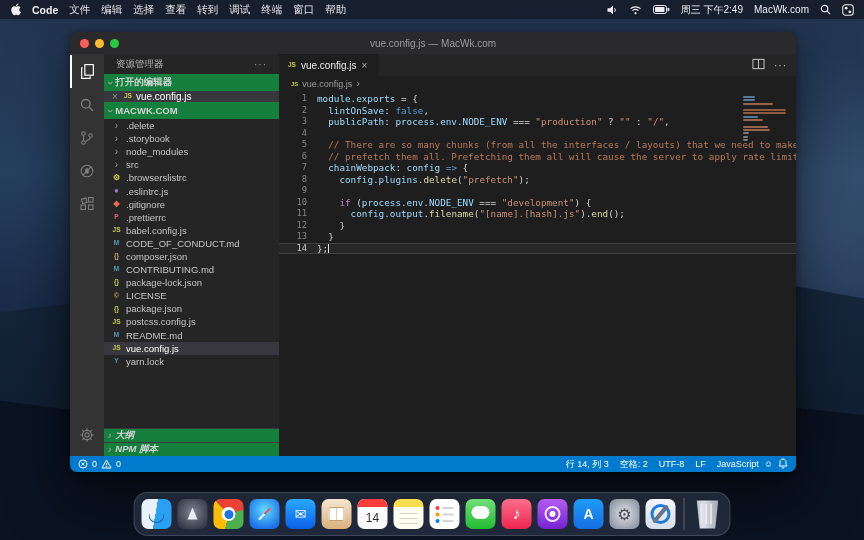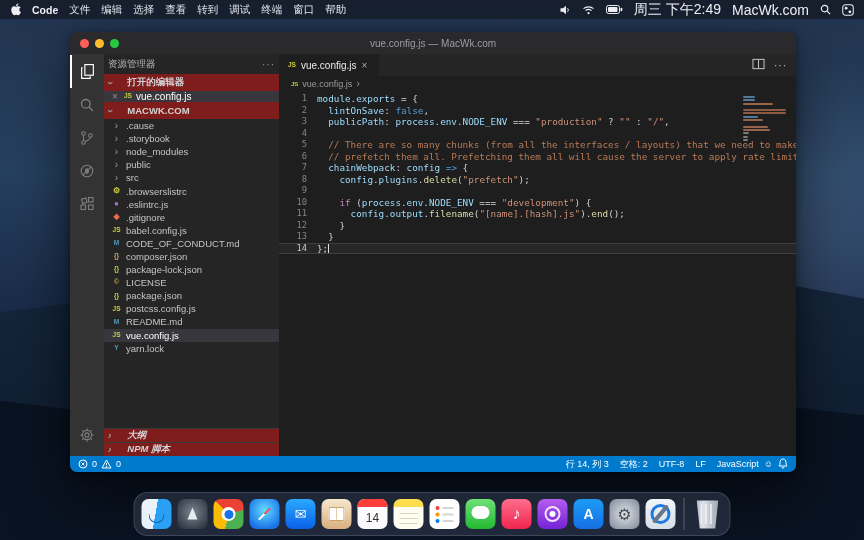--- a/index.html
+++ b/index.html
@@ -18,45 +18,45 @@
     clip-path:polygon(0 42%,35% 58%,70% 36%,100% 48%,100% 100%,0 100%);}
   
   .menubar{position:absolute;top:0;left:0;right:0;height:19px;z-index:50;
     background:rgba(21,27,40,.82);display:flex;align-items:center;gap:11px;
     padding:0 10px;color:#ededf2;font-size:10.5px;}
   .apple-logo svg{display:block;}
   .mb-app{font-weight:bold;}
   .mb-menu{opacity:.95;}
   .mb-spacer{flex:1;}
   .mb-ico{display:flex;align-items:center;}
-  .mb-clock,.mb-watermark{font-size:14px;}
+  .mb-clock,.mb-watermark{font-size:10px;}
   
   .vswin{position:absolute;left:70px;top:32px;width:726px;height:440px;z-index:10;
     border-radius:7px;overflow:hidden;background:#1e1e1e;
     box-shadow:0 24px 60px rgba(0,0,0,.6),0 2px 8px rgba(0,0,0,.4);
     display:flex;flex-direction:column;font-size:10px;color:#ccc;}
   .titlebar{flex:0 0 22px;background:#2a2a2d;position:relative;display:flex;align-items:center;justify-content:center;}
   .traffic{position:absolute;left:10px;top:0;bottom:0;display:flex;align-items:center;gap:6px;}
   .tl{width:9px;height:9px;border-radius:50%;}
   .tl-close{background:#ff5f57;}.tl-min{background:#febc2e;}.tl-zoom{background:#28c840;}
   .win-title{font-size:10px;color:#9d9da2;}
   .vsmain{flex:1;display:flex;min-height:0;}
   
   .activitybar{flex:0 0 34px;background:#333333;display:flex;flex-direction:column;align-items:center;padding-top:1px;}
   .act{width:34px;height:33px;display:flex;align-items:center;justify-content:center;color:#7e7e7e;}
   .act.active{color:#ffffff;box-shadow:inset 2px 0 0 #ffffff;}
   .act svg{display:block;}
   .act-gear{margin-top:auto;margin-bottom:5px;}
   
   .sidebar{flex:0 0 175px;background:#252526;display:flex;flex-direction:column;min-height:0;}
   .sb-title{flex:0 0 20px;display:flex;align-items:center;justify-content:space-between;
-    padding:0 4px;font-size:9.5px;color:#b8b8b8;}
+    padding:0 12px;font-size:9.5px;color:#b8b8b8;}
   .sb-more{color:#9a9a9a;font-size:10px;letter-spacing:1px;}
-  .sec-head{flex:0 0 17px;display:flex;align-items:center;gap:16px;padding-left:4px;
-    font-weight:bold;font-size:9.5px;color:#d2d2d2;background:#7f1d1d;}
+  .sec-head{flex:0 0 17px;display:flex;align-items:center;gap:4px;padding-left:4px;
+    font-weight:bold;font-size:9.5px;color:#d2d2d2;background:#15803d;}
   .chev{color:#9a9a9a;font-size:10px;line-height:1;display:inline-block;}
   .chev::before{content:"›";}
   .chev.down{transform:rotate(90deg);}
   .oe-row{flex:0 0 16px;display:flex;align-items:center;gap:4px;padding-left:8px;color:#cfcfcf;}
   .close-x{color:#8f8f8f;width:8px;}
   .close-x::before{content:"×";}
   .tree{flex:1;min-height:0;overflow:hidden;display:flex;flex-direction:column;}
   .tree-row{flex:0 0 13.1px;display:flex;align-items:center;gap:4px;padding-left:7px;
     color:#c5c5c5;font-size:9.5px;white-space:nowrap;}
   .tree-row.selected,.oe-row.selected{background:#37373d;color:#fff;}
@@ -303,44 +303,38 @@
         </div>
       <div class="sec-head">
         <span class="chev down"></span>
         <span>MACWK.COM</span>
       </div>
       <div class="tree">
           <div class="tree-row">
             <span class="slot">
               <span class="chev"></span>
             </span>
-            <span class="tree-label">.cause</span>
+            <span class="tree-label">.delete</span>
           </div>
           <div class="tree-row">
             <span class="slot">
               <span class="chev"></span>
             </span>
             <span class="tree-label">.storybook</span>
           </div>
           <div class="tree-row">
             <span class="slot">
               <span class="chev"></span>
             </span>
             <span class="tree-label">node_modules</span>
           </div>
           <div class="tree-row">
             <span class="slot">
               <span class="chev"></span>
             </span>
-            <span class="tree-label">public</span>
-          </div>
-          <div class="tree-row">
-            <span class="slot">
-              <span class="chev"></span>
-            </span>
             <span class="tree-label">src</span>
           </div>
           <div class="tree-row">
             <span class="slot">
               <span class="fi" style="color: rgb(203, 203, 65); font-size: 8px;">⚙</span>
             </span>
             <span class="tree-label">.browserslistrc</span>
           </div>
           <div class="tree-row">
             <span class="slot">
@@ -349,35 +343,47 @@
             <span class="tree-label">.eslintrc.js</span>
           </div>
           <div class="tree-row">
             <span class="slot">
               <span class="fi" style="color: rgb(232, 105, 79); font-size: 8px;">◆</span>
             </span>
             <span class="tree-label">.gitignore</span>
           </div>
           <div class="tree-row">
             <span class="slot">
+              <span class="fi" style="color: rgb(234, 94, 122);">P</span>
+            </span>
+            <span class="tree-label">.prettierrc</span>
+          </div>
+          <div class="tree-row">
+            <span class="slot">
               <span class="fi" style="color: rgb(203, 203, 65);">JS</span>
             </span>
             <span class="tree-label">babel.config.js</span>
           </div>
           <div class="tree-row">
             <span class="slot">
               <span class="fi" style="color: rgb(81, 154, 186);">M</span>
             </span>
             <span class="tree-label">CODE_OF_CONDUCT.md</span>
           </div>
           <div class="tree-row">
             <span class="slot">
               <span class="fi" style="color: rgb(212, 169, 95);">{}</span>
             </span>
             <span class="tree-label">composer.json</span>
+          </div>
+          <div class="tree-row">
+            <span class="slot">
+              <span class="fi" style="color: rgb(81, 154, 186);">M</span>
+            </span>
+            <span class="tree-label">CONTRIBUTING.md</span>
           </div>
           <div class="tree-row">
             <span class="slot">
               <span class="fi" style="color: rgb(203, 203, 65);">{}</span>
             </span>
             <span class="tree-label">package-lock.json</span>
           </div>
           <div class="tree-row">
             <span class="slot">
               <span class="fi" style="color: rgb(212, 178, 76);">©</span>

